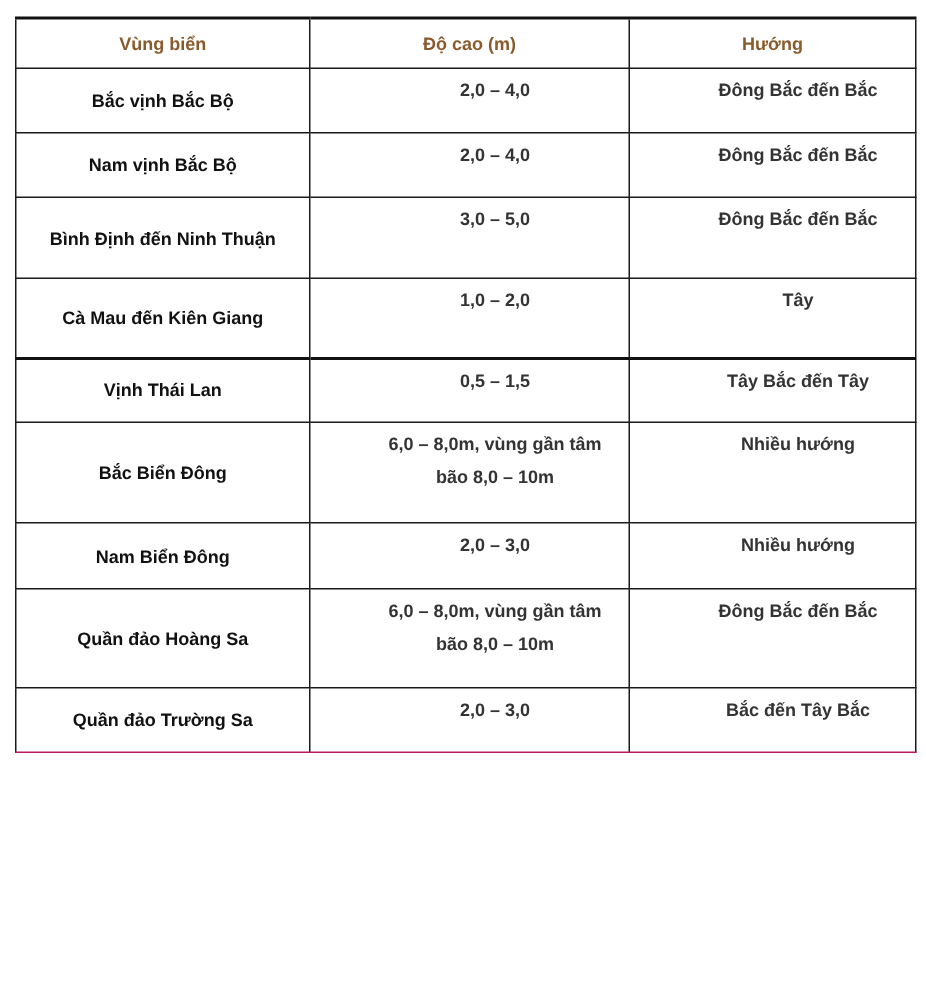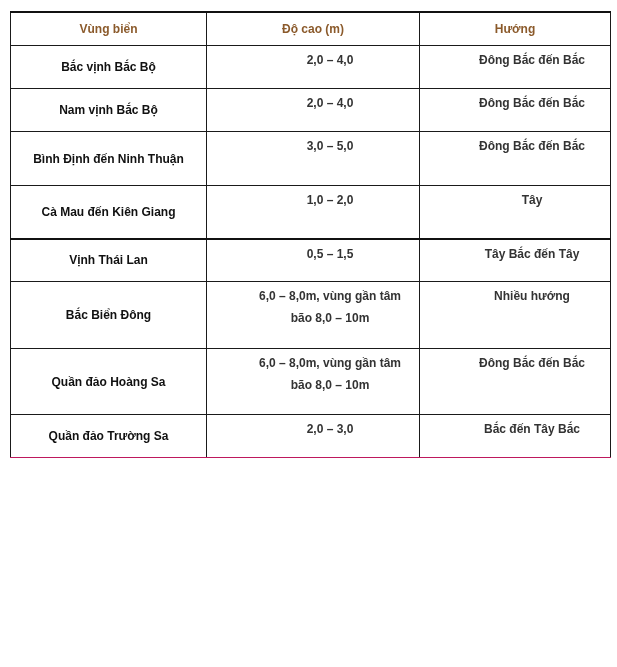--- a/index.html
+++ b/index.html
@@ -89,20 +89,25 @@
     <tr style="height:43px">
       <td class="region">Vịnh Thái Lan</td>
       <td class="val">0,5 – 1,5</td>
       <td class="val">Tây Bắc đến Tây</td>
     </tr>
     <tr style="height:67px">
       <td class="region">Bắc Biển Đông</td>
       <td class="val">6,0 – 8,0m, vùng gần tâm bão 8,0 – 10m</td>
       <td class="val">Nhiều hướng</td>
     </tr>
+    <tr style="height:44px">
+      <td class="region">Nam Biển Đông</td>
+      <td class="val">2,0 – 3,0</td>
+      <td class="val">Nhiều hướng</td>
+    </tr>
     <tr style="height:66px">
       <td class="region">Quần đảo Hoàng Sa</td>
       <td class="val">6,0 – 8,0m, vùng gần tâm bão 8,0 – 10m</td>
       <td class="val">Đông Bắc đến Bắc</td>
     </tr>
     <tr style="height:43px">
       <td class="region">Quần đảo Trường Sa</td>
       <td class="val">2,0 – 3,0</td>
       <td class="val">Bắc đến Tây Bắc</td>
     </tr>

